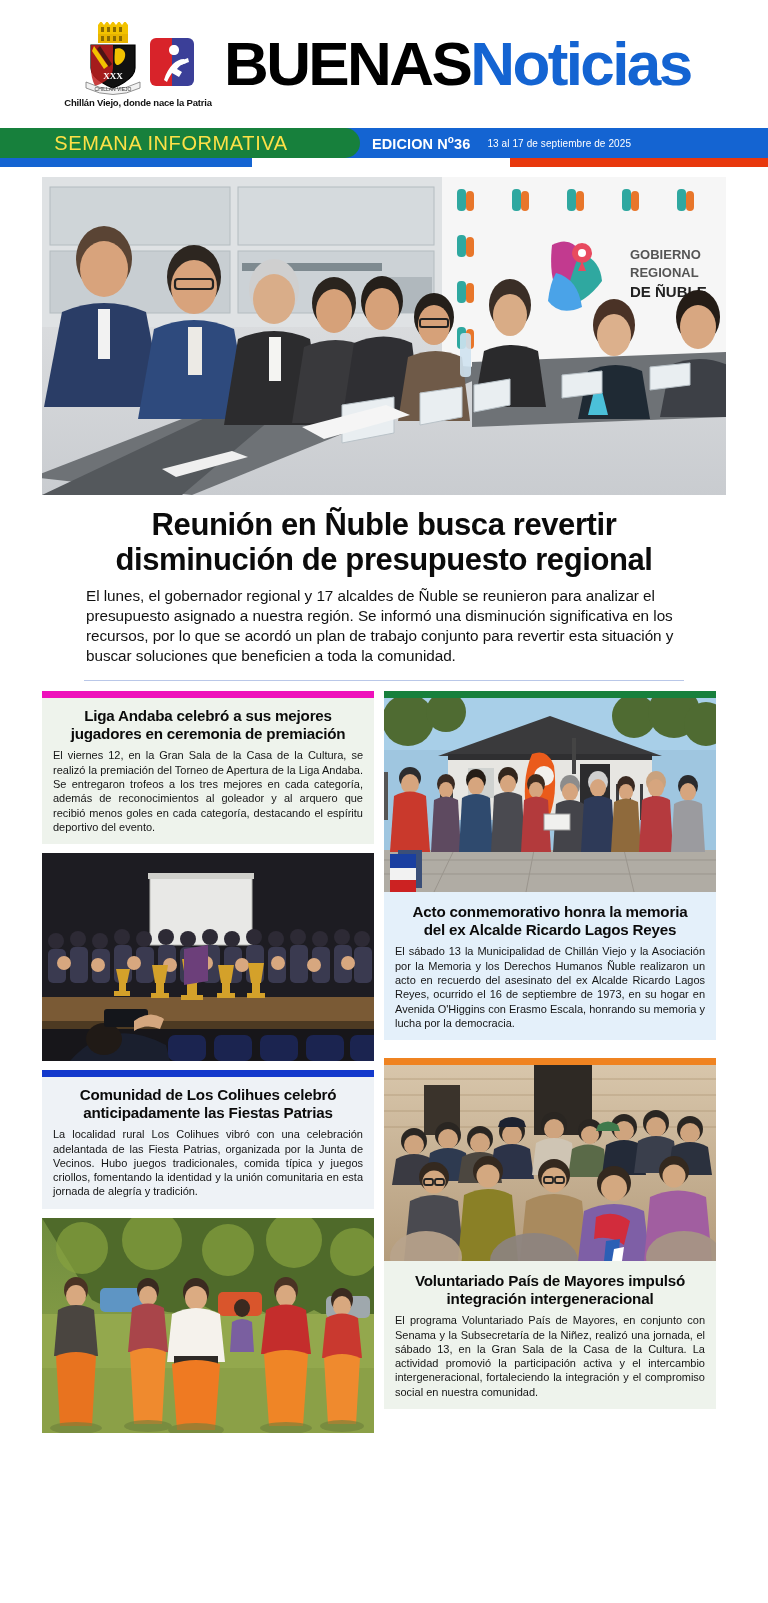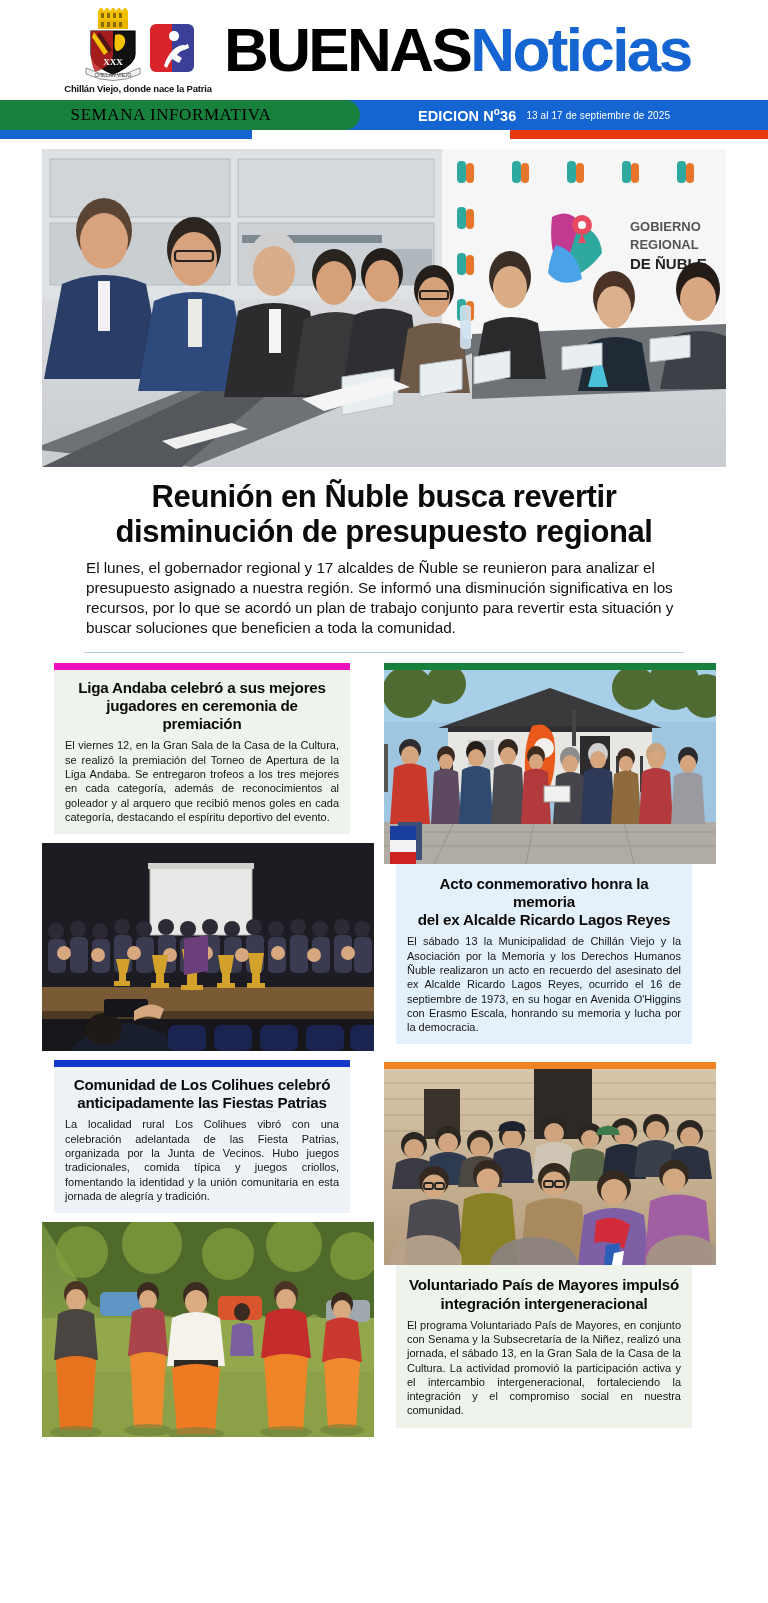--- a/index.html
+++ b/index.html
@@ -13,21 +13,21 @@
     position: relative;
     width: 768px;
     height: 1603px;
     background: #ffffff;
     overflow: hidden;
   }
 
   
   .masthead {
     position: relative;
-    height: 100px;
+    height: 128px;
     display: flex;
     align-items: center;
     padding-left: 62px;
     background: #ffffff;
     border-radius: 21px;
   }
   .logos {
     display: flex;
     flex-direction: column;
     align-items: center;
@@ -74,32 +74,30 @@
     width: 360px;
     background: #17803c;
     border-top-right-radius: 16px;
     border-bottom-right-radius: 16px;
     display: flex;
     align-items: center;
     justify-content: center;
     padding-right: 18px;
   }
   .edition-green-label {
-    color: #000000;
-    font-size: 17px;
+    color: #fde047;
+    font-size: 20px;
     letter-spacing: 0.6px;
-    font-family: Liberation Serif, serif;
   }
   .edition-right {
     flex: 1;
     display: flex;
     align-items: center;
-    gap: 10px;
+    gap: 17px;
     padding-left: 12px;
-    margin-left: 46px;
   }
   .edition-number {
     color: #ffffff;
     font-size: 14.5px;
     font-weight: bold;
     letter-spacing: 0.1px;
   }
   .edition-number sup { font-size: 10px; }
   .edition-dates {
     color: #ffffff;
@@ -148,24 +146,23 @@
   
   .grid {
     display: flex;
     gap: 10px;
     padding: 10px 42px 0 42px;
     align-items: flex-start;
   }
   .col { width: 332px; display: flex; flex-direction: column; gap: 9px; }
   .card {
     position: relative;
-    width: 296px;
+    width: 332px;
     background: #f0f4f7;
     overflow: hidden;
-    margin-left: 12px;
   }
   .card.tint-blue  { background: #e4f0fa; }
   .card.tint-grey  { background: #eef2f6; }
   .card.tint-mint  { background: #eef3ec; }
   .accent { height: 7px; width: 100%; }
   .card-body { padding: 9px 11px 10px 11px; }
   .card-title {
     font-size: 15.2px;
     font-weight: bold;
     line-height: 1.19;

